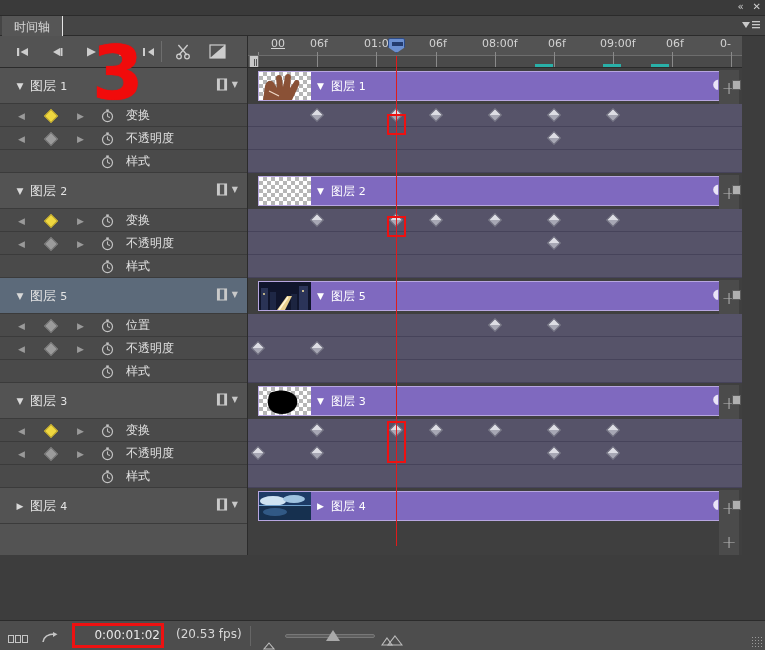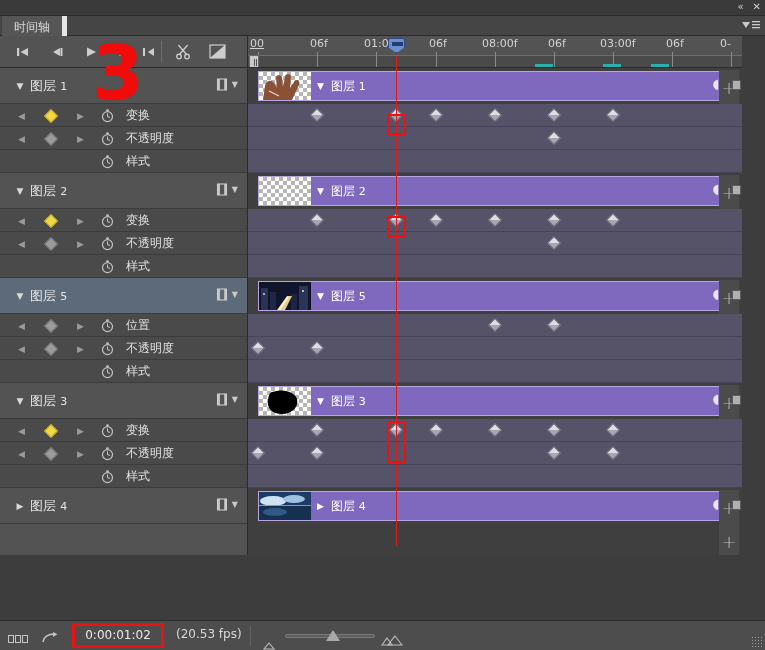--- a/index.html
+++ b/index.html
@@ -24,21 +24,21 @@
   .win-btns span { cursor: pointer; }
 
   .tabbar {
     position: absolute; left: 0; top: 16px; width: 765px; height: 20px;
     background: #454545; border-bottom: 1px solid #2b2b2b;
   }
   .tab {
     position: absolute; left: 2px; top: 0; height: 20px;
     padding: 3px 12px 0 12px;
     background: #565656; color: #d6d6d6; font-size: 12px;
-    border-right: 5px solid #e5e5e5;
+    border-right: 1px solid #e5e5e5;
   }
   .panel-menu {
     position: absolute; right: 5px; top: 4px;
     color: #c9c9c9; font-size: 10px; letter-spacing: -1px;
   }
 
   
   .toolbar {
     position: absolute; left: 0; top: 36px; width: 248px; height: 32px;
     background: #535353; border-bottom: 1px solid #2b2b2b; border-right: 1px solid #2b2b2b;
@@ -207,21 +207,21 @@
   .teal-mark { position: absolute; height: 3px; background: #29b0a8; }
 
   
   .bottombar {
     position: absolute; left: 0; top: 620px; width: 765px; height: 30px;
     background: #4d4d4d; border-top: 1px solid #2b2b2b;
   }
   .bb-icons { position: absolute; left: 8px; top: 8px; display: flex; gap: 12px; align-items: center; color: #c5c5c5; }
   .timecode {
     position: absolute; left: 76px; top: 5px; width: 84px; height: 19px;
-    color: #e8e8e8; font-size: 12px; text-align: center; line-height: 19px;
+    color: #e8e8e8; font-size: 12px; text-align: right; line-height: 19px;
     font-family: "DejaVu Sans", sans-serif;
   }
   .timecode-hl {
     position: absolute; left: 72px; top: 2px; width: 92px; height: 25px;
     border: 3px solid #ee1111;
   }
   .fps { position: absolute; left: 176px; top: 6px; color: #d8d8d8; font-size: 12px; }
   .bb-sep { position: absolute; top: 5px; width: 1px; height: 20px; background: #666; }
   .zoom-slider {
     position: absolute; left: 285px; top: 13px; width: 90px; height: 4px;
@@ -308,27 +308,27 @@
       </svg>
     </div>
   </div>
 
   <div class="big3">3</div>
 
   <div class="ruler">
     <div class="ruler-base"></div>
     <div class="ruler-sub"></div>
     <div id="ruler-labels">
-        <div class="ruler-lbl" style="left: 2px; text-decoration: underline;">00</div>
+        <div class="ruler-lbl" style="left: 23px; text-decoration: underline;">00</div>
         <div class="ruler-lbl" style="left: 62px;">06f</div>
         <div class="ruler-lbl" style="left: 116px;">01:00f</div>
         <div class="ruler-lbl" style="left: 181px;">06f</div>
         <div class="ruler-lbl" style="left: 234px;">08:00f</div>
         <div class="ruler-lbl" style="left: 300px;">06f</div>
-        <div class="ruler-lbl" style="left: 352px;">03:00f</div>
+        <div class="ruler-lbl" style="left: 352px;">09:00f</div>
         <div class="ruler-lbl" style="left: 418px;">06f</div>
         <div class="ruler-lbl" style="left: 472px;">0-</div>
       </div>
     <div id="ruler-ticks">
         <div class="ruler-tick" style="left: 10px;"></div>
         <div class="ruler-tick" style="left: 69px;"></div>
         <div class="ruler-tick" style="left: 128px;"></div>
         <div class="ruler-tick" style="left: 188px;"></div>
         <div class="ruler-tick" style="left: 247px;"></div>
         <div class="ruler-tick" style="left: 306px;"></div>

